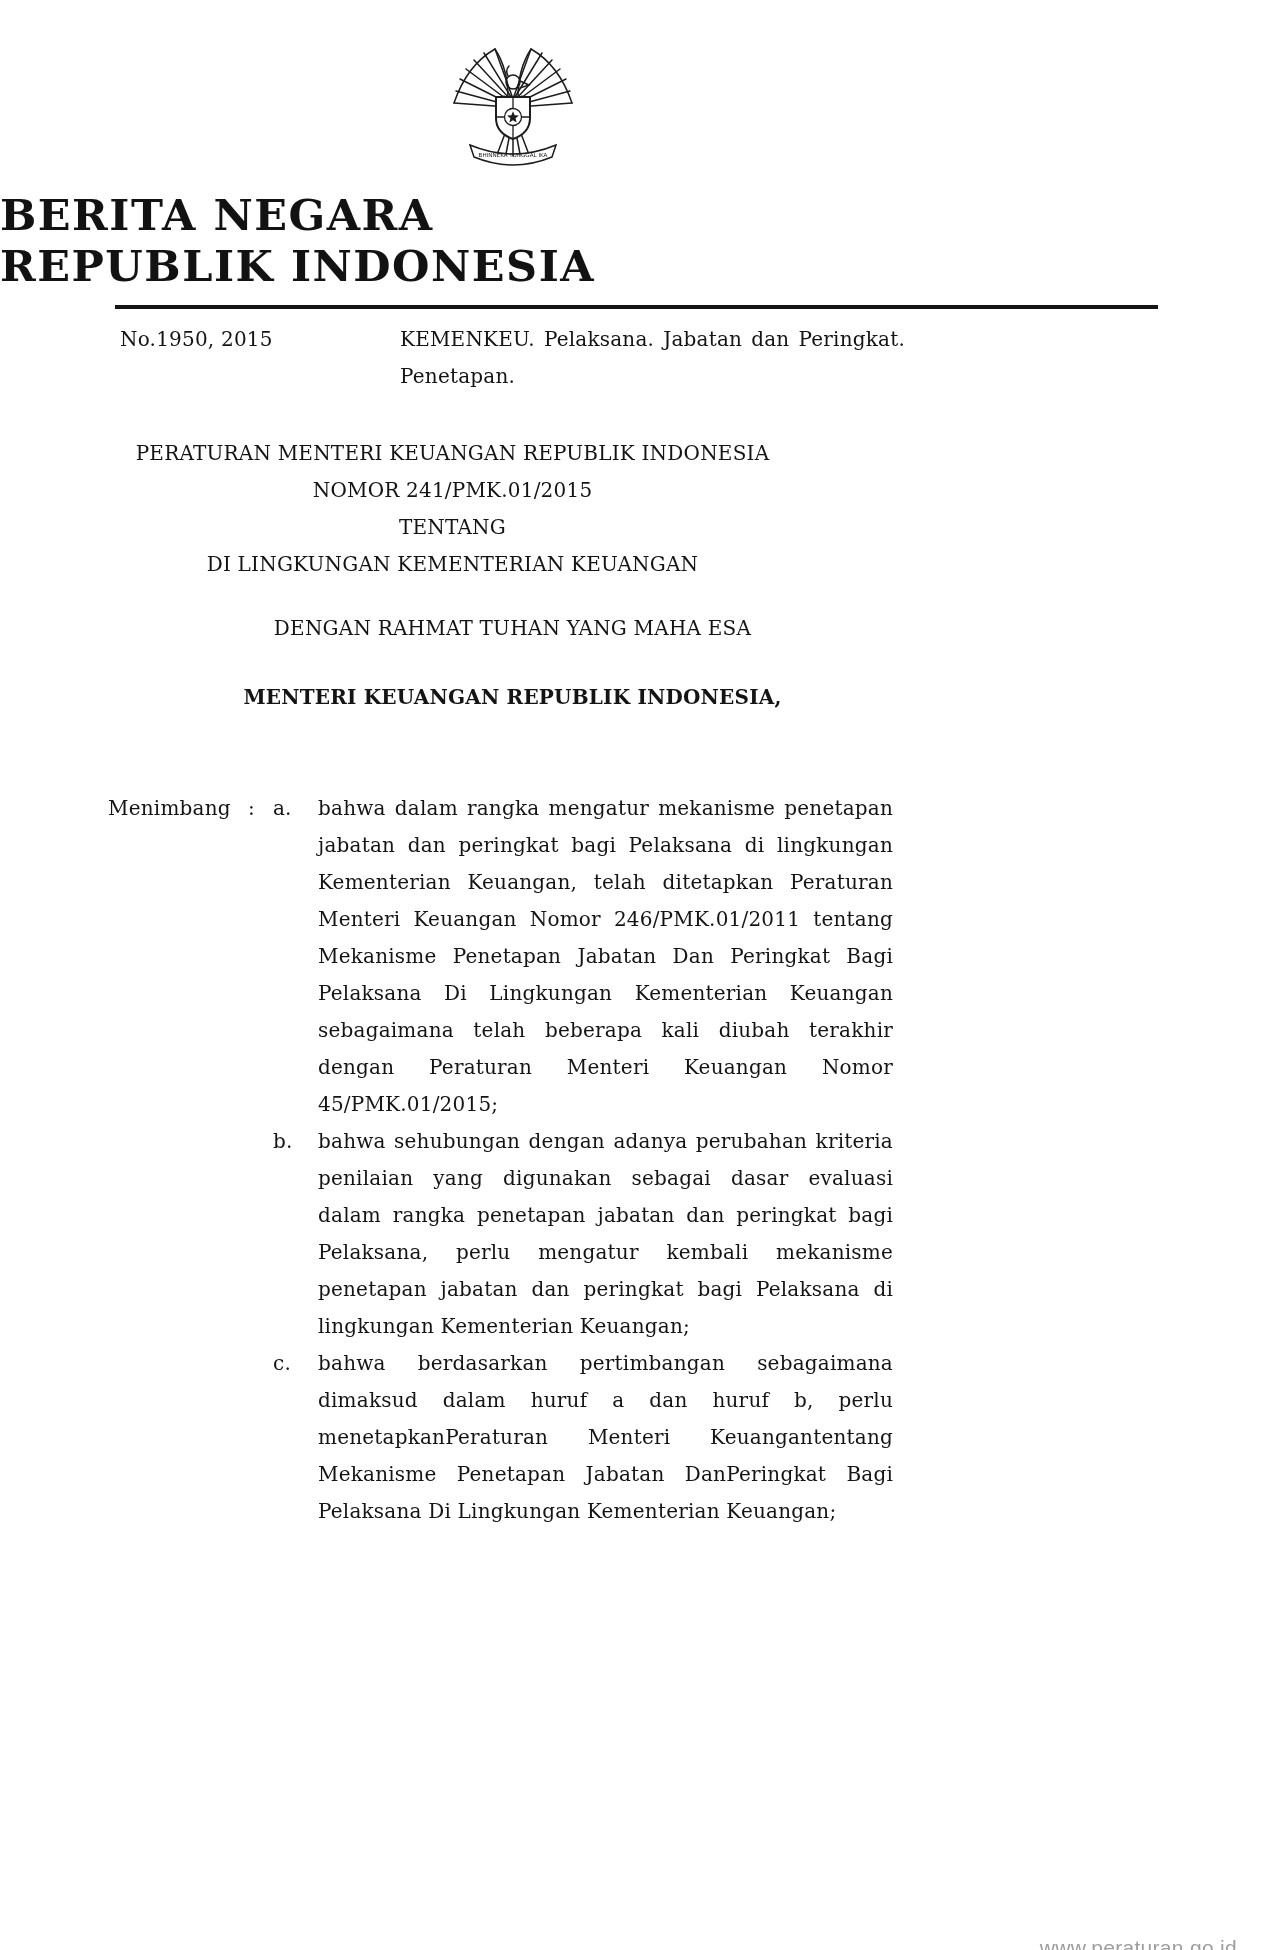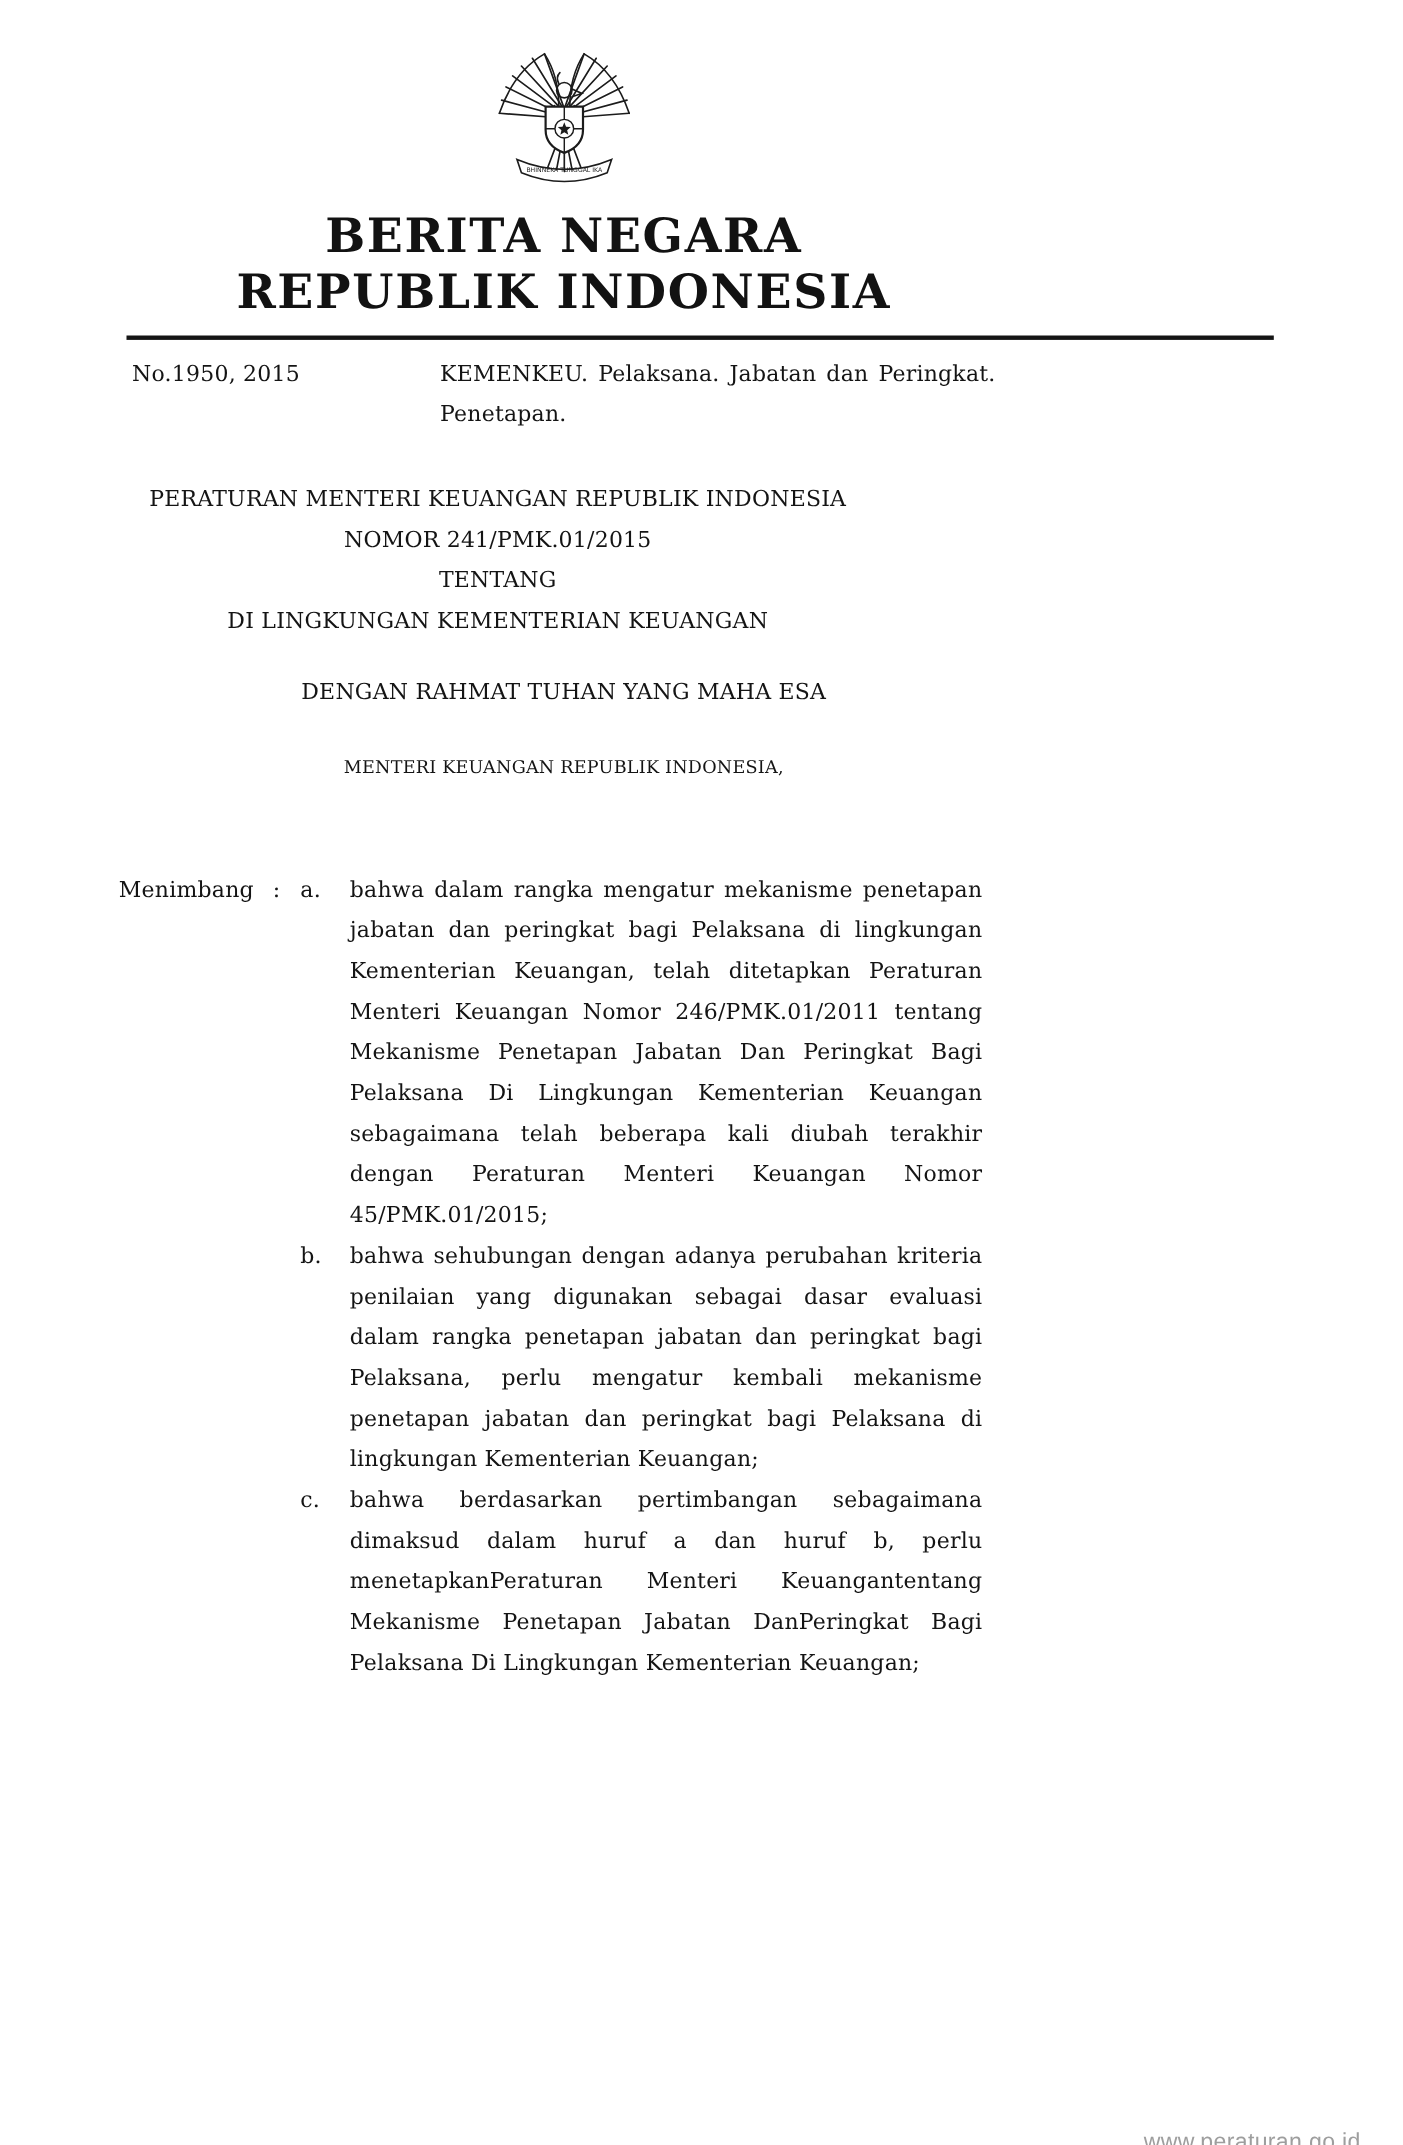--- a/index.html
+++ b/index.html
@@ -15,21 +15,20 @@
     overflow:hidden;
   }
   .emblem-wrap {
     padding-top:44px;
     width:1025px;
     text-align:center;
   }
   .emblem-wrap svg { display:inline-block; }
   .masthead {
     width:1025px;
-    text-align:center;
     margin-top:14px;
     font-size:43px;
     line-height:51px;
     font-weight:700;
     letter-spacing:1.5px;
     color:#121212;
   }
   .rule {
     margin-left:115px;
     margin-top:13px;
@@ -67,23 +66,24 @@
     text-align:center;
     font-size:20px;
     line-height:37px;
     letter-spacing:0.2px;
   }
   .authority {
     margin-left:120px;
     margin-top:32px;
     width:785px;
     text-align:center;
-    font-size:16px;
-    line-height:37px;
-    letter-spacing:0.2px;
+    font-size:20px;
+    line-height:37px;
+    letter-spacing:0.2px;
+    font-weight:bold;
   }
   .considering {
     margin-left:108px;
     margin-top:74px;
     width:785px;
     display:grid;
     grid-template-columns:140px 25px 45px 575px;
     font-size:20px;
     line-height:37px;
     letter-spacing:0.2px;

